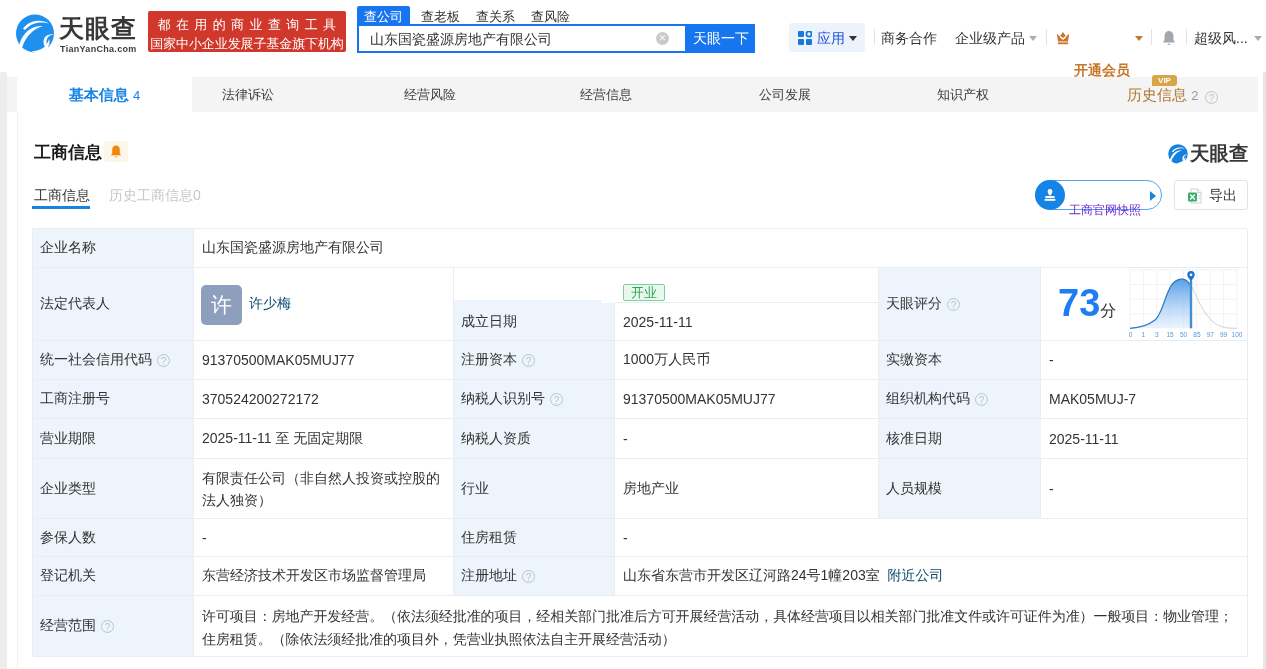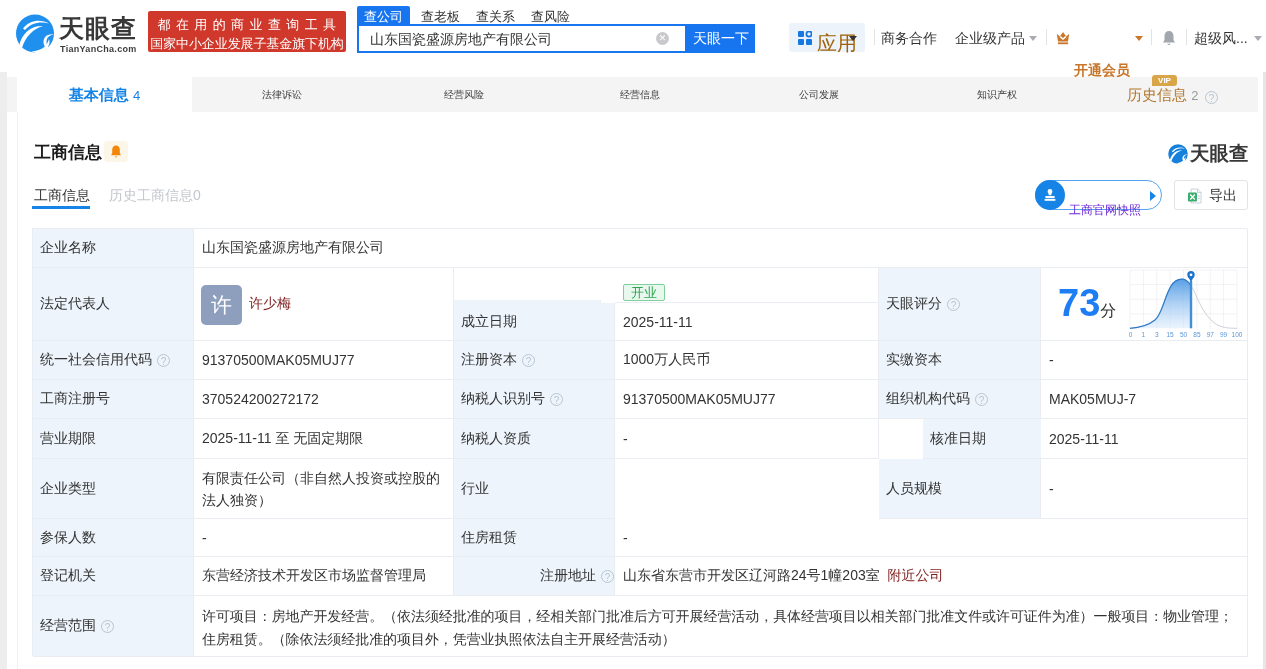--- a/index.html
+++ b/index.html
@@ -24,39 +24,39 @@
 .stab-act + .stab { margin-left:11px; }
 #sinput { left:357px; top:24px; width:330px; height:29px; border:2px solid #1775f0; background:#fff; }
 #sinput .txt { position:absolute; left:11px; top:5px; font-size:14px; color:#333; }
 #sclear { left:656px; top:32px; width:13px; height:13px; border-radius:50%; background:#c9c9cd; color:#fff;
   font-size:9px; line-height:13px; text-align:center; }
 #sbtn { left:687px; top:24px; width:68px; height:29px; background:#1775f0; color:#fff; font-size:14px;
   text-align:center; line-height:29px; }
 
 #appbox { left:789px; top:23px; width:76px; height:29px; background:#edf3fb; border-radius:3px; }
 #appgrid { left:798px; top:31px; width:14px; height:14px; }
-#apptxt { left:817px; top:30px; font-size:20px; color:#a16207; }
+#apptxt { left:817px; top:30px; font-size:14px; color:#1d4ed8; }
 .caret { width:0; height:0; border-left:4px solid transparent; border-right:4px solid transparent;
   border-top:5px solid #333; }
 #appcaret { left:849px; top:36px; }
 .hnav { top:30px; font-size:14px; color:#333; }
 .hdiv { top:29px; width:1px; height:16px; background:#e3e3e3; }
 .gcaret { width:0; height:0; border-left:4px solid transparent; border-right:4px solid transparent;
   border-top:5px solid #a9adb3; }
 #vip-orange { color:#c9762a; font-weight:bold;margin-top:32px; }
 #bell { left:1162px; top:30px; width:14px; height:17px; }
 
 
 #leftstrip { left:0; top:72px; width:7px; height:597px; background:#ededee; }
 #rightstrip { left:1263px; top:72px; width:3px; height:597px; background:#e6e6e8; }
 #tabbar { left:7px; top:77px; width:1251px; height:35px; background:#f4f4f5; }
 #tab-active { left:17px; top:77px; width:175px; height:35px; background:#fff; text-align:center;
   font-size:15px; line-height:35px; color:#1584e6; font-weight:bold; }
 #tab-active small { font-size:13px; font-weight:normal; color:#1584e6; }
-.mtab { top:77px; height:35px; line-height:35px; font-size:10px; color:#3c3c3c; text-align:center; width:120px; }
+.mtab { top:77px; height:35px; line-height:35px; font-size:13px; color:#3c3c3c; width:120px; }
 
 
 #sec-title { left:34px; top:141px; font-size:17px; font-weight:bold; color:#1a1a1a; }
 #bellbadge { left:104px; top:141px; width:24px; height:21px; background:#fcf6e8; border-radius:3px; }
 #wm { left:1168px; top:140px; }
 #subtab1 { left:34px; top:187px; font-size:14px; color:#333; }
 #subtab2 { left:109px; top:187px; font-size:14px; color:#c3c7cc; }
 #subtab-line { left:32px; top:206px; width:58px; height:3px; background:#1584e6; }
 
 #snapbtn { left:1035px; top:180px; width:127px; height:30px; border:1px solid #54a4f2; border-radius:15px;
@@ -69,21 +69,21 @@
 #exportbtn .t { position:absolute; left:34px; top:6px; font-size:14px; color:#333; }
 
 
 #tbl { left:32px; top:228px; width:1215px; height:428px; border-top:1px solid #e9edf2; border-left:1px solid #e9edf2; }
 .cell { position:absolute; border-right:1px solid #e9edf2; border-bottom:1px solid #e9edf2;
   font-size:14px; color:#333; display:flex; align-items:center; }
 .lbl { background:#edf4fb; padding-left:7px; }
 .val { background:#fff; padding-left:8px; }
 .q { display:inline-block; width:13px; height:13px; border:1px solid #b9c5d3; border-radius:50%;
   color:#b9c5d3; font-size:10px; line-height:13px; text-align:center; margin-left:5px; flex:none; }
-.blue { color:#7f1d1d; }
+.blue { color:#0c4a6e; }
 </style>
 </head>
 <body>
 <div id="page">
 
   <svg id="logo-circle" class="abs" viewBox="0 0 38 39">
     <circle cx="19" cy="19.5" r="19" fill="#2090ee"></circle>
     <path d="M7,14.5 C13,6 25,4.5 33,9.5 C25,7 15,8.5 9,16 Z" fill="#fff"></path>
     <path d="M3,32 C6,19 15,11.5 27,12 C17.5,15 9.5,22 6,34 Z" fill="#fff"></path>
     <path d="M38,20.5 C31,19.5 27.5,23.5 27.5,28 C27.5,33 31.5,36.5 37,35.5 C33,34.5 30.5,32 30.5,28 C30.5,23.5 33.5,21 38,20.5 Z" fill="#fff"></path>
@@ -263,37 +263,38 @@
     <div class="cell val" style="left:161px;top:151px;width:260px;height:39px;">370524200272172</div>
     <div class="cell lbl" style="left:421px;top:151px;width:161px;height:39px;">纳税人识别号<span class="q">?</span></div>
     <div class="cell val" style="left:582px;top:151px;width:264px;height:39px;">91370500MAK05MUJ77</div>
     <div class="cell lbl" style="left:846px;top:151px;width:162px;height:39px;">组织机构代码<span class="q">?</span></div>
     <div class="cell val" style="left:1008px;top:151px;width:207px;height:39px;">MAK05MUJ-7</div>
 
     <div class="cell lbl" style="left:0;top:190px;width:161px;height:40px;">营业期限</div>
     <div class="cell val" style="left:161px;top:190px;width:260px;height:40px;">2025-11-11 至 无固定期限</div>
     <div class="cell lbl" style="left:421px;top:190px;width:161px;height:40px;">纳税人资质</div>
     <div class="cell val" style="left:582px;top:190px;width:264px;height:40px;">-</div>
-    <div class="cell lbl" style="left:846px;top:190px;width:180px;height:40px;margin-left:44px;">核准日期</div>
+    <div class="cell lbl" style="left:846px;top:190px;width:180px;height:40px;">核准日期</div>
     <div class="cell val" style="left:1008px;top:190px;width:207px;height:40px;">2025-11-11</div>
 
     <div class="cell lbl" style="left:0;top:230px;width:161px;height:60px;">企业类型</div>
     <div class="cell val" style="left:161px;top:230px;width:260px;height:60px;line-height:22px;">有限责任公司（非自然人投资或控股的法人独资）</div>
     <div class="cell lbl" style="left:421px;top:230px;width:161px;height:60px;">行业</div>
+    <div class="cell val" style="left:582px;top:230px;width:264px;height:60px;">房地产业</div>
     <div class="cell lbl" style="left:846px;top:230px;width:162px;height:60px;">人员规模</div>
     <div class="cell val" style="left:1008px;top:230px;width:207px;height:60px;">-</div>
 
     <div class="cell lbl" style="left:0;top:290px;width:161px;height:38px;">参保人数</div>
     <div class="cell val" style="left:161px;top:290px;width:260px;height:38px;">-</div>
     <div class="cell lbl" style="left:421px;top:290px;width:161px;height:38px;">住房租赁</div>
     <div class="cell val" style="left:582px;top:290px;width:633px;height:38px;">-</div>
 
     <div class="cell lbl" style="left:0;top:328px;width:161px;height:39px;">登记机关</div>
     <div class="cell val" style="left:161px;top:328px;width:260px;height:39px;">东营经济技术开发区市场监督管理局</div>
-    <div class="cell lbl" style="left:421px;top:328px;width:161px;height:39px;justify-content:flex-end;">注册地址<span class="q">?</span></div>
+    <div class="cell lbl" style="left:421px;top:328px;width:161px;height:39px;">注册地址<span class="q">?</span></div>
     <div class="cell val" style="left:582px;top:328px;width:633px;height:39px;">山东省东营市开发区辽河路24号1幢203室&nbsp;&nbsp;<span class="blue">附近公司</span></div>
 
     <div class="cell lbl" style="left:0;top:367px;width:161px;height:61px;">经营范围<span class="q">?</span></div>
     <div class="cell val" style="left:161px;top:367px;width:1054px;height:61px;line-height:22.5px;">
         <span style="letter-spacing:-0.07px; white-space:nowrap; margin-top:3px;">许可项目：房地产开发经营。（依法须经批准的项目，经相关部门批准后方可开展经营活动，具体经营项目以相关部门批准文件或许可证件为准）一般项目：物业管理；<br>住房租赁。（除依法须经批准的项目外，凭营业执照依法自主开展经营活动）</span>
       </div>
   </div>
 </div>
 
 </body></html>

